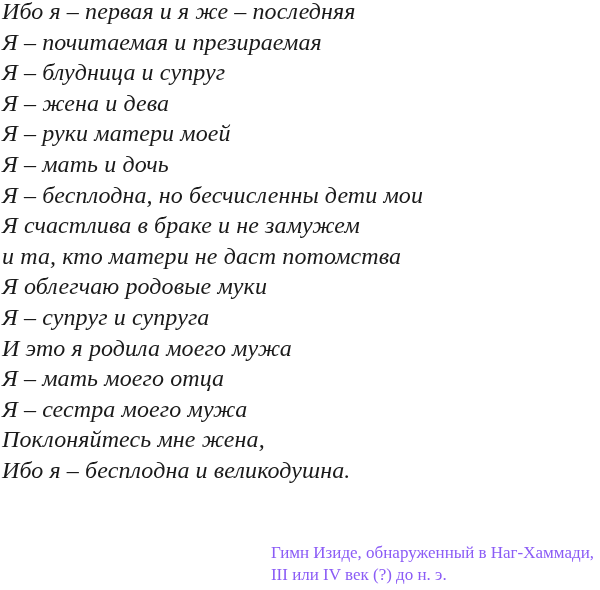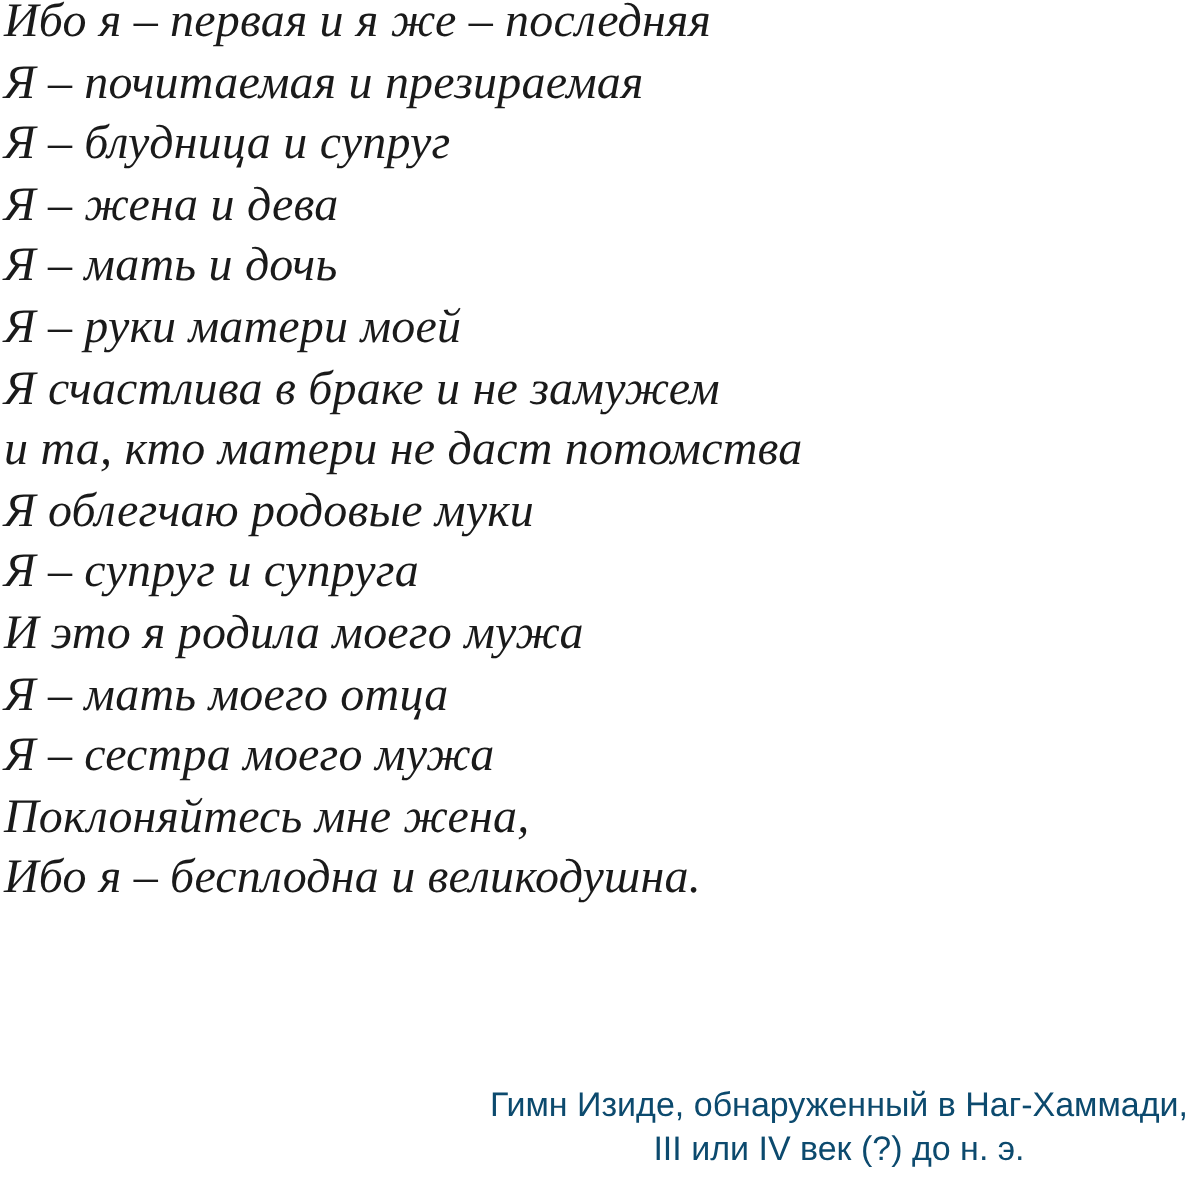--- a/index.html
+++ b/index.html
@@ -29,41 +29,42 @@
     }
     .poem li {
       white-space: nowrap;
       margin: 0;
       padding: 0;
     }
     .attribution {
       position: absolute;
       right: 6px;
       top: 542px;
-      text-align: center;
-      font-family: Liberation Sans, sans-serif;
+      text-align: left;
+      font-family: Liberation Serif, serif;
       font-style: normal;
       font-size: 17px;
       line-height: 22px;
-      color: #0c4a6e;
+      color: #8b5cf6;
     }
     .attribution div {
       white-space: nowrap;
     }
   </style>
 </head>
 <body>
 
 <ul class="poem">
   <li>Ибо я – первая и я же – последняя</li>
   <li>Я – почитаемая и презираемая</li>
   <li>Я – блудница и супруг</li>
   <li>Я – жена и дева</li>
+  <li>Я – руки матери моей</li>
   <li>Я – мать и дочь</li>
-  <li>Я – руки матери моей</li>
+  <li>Я – бесплодна, но бесчисленны дети мои</li>
   <li>Я счастлива в браке и не замужем</li>
   <li>и та, кто матери не даст потомства</li>
   <li>Я облегчаю родовые муки</li>
   <li>Я – супруг и супруга</li>
   <li>И это я родила моего мужа</li>
   <li>Я – мать моего отца</li>
   <li>Я – сестра моего мужа</li>
   <li>Поклоняйтесь мне жена,</li>
   <li>Ибо я – бесплодна и великодушна.</li>
 </ul>

